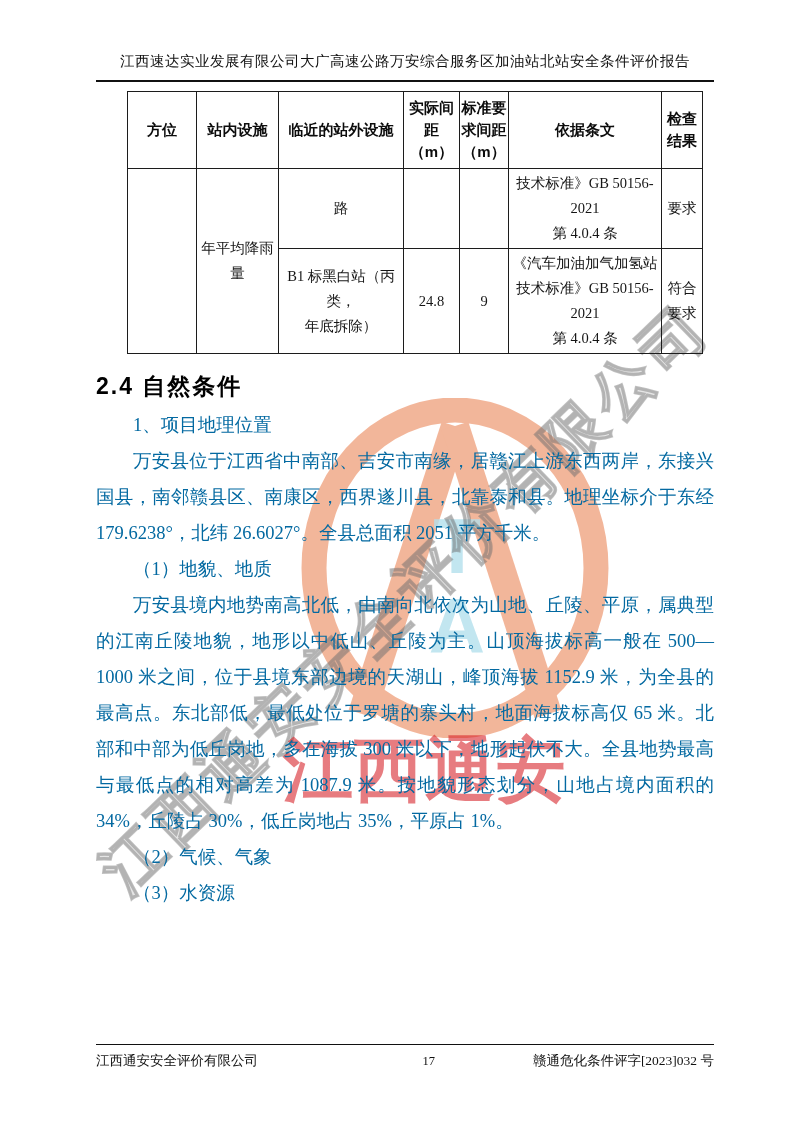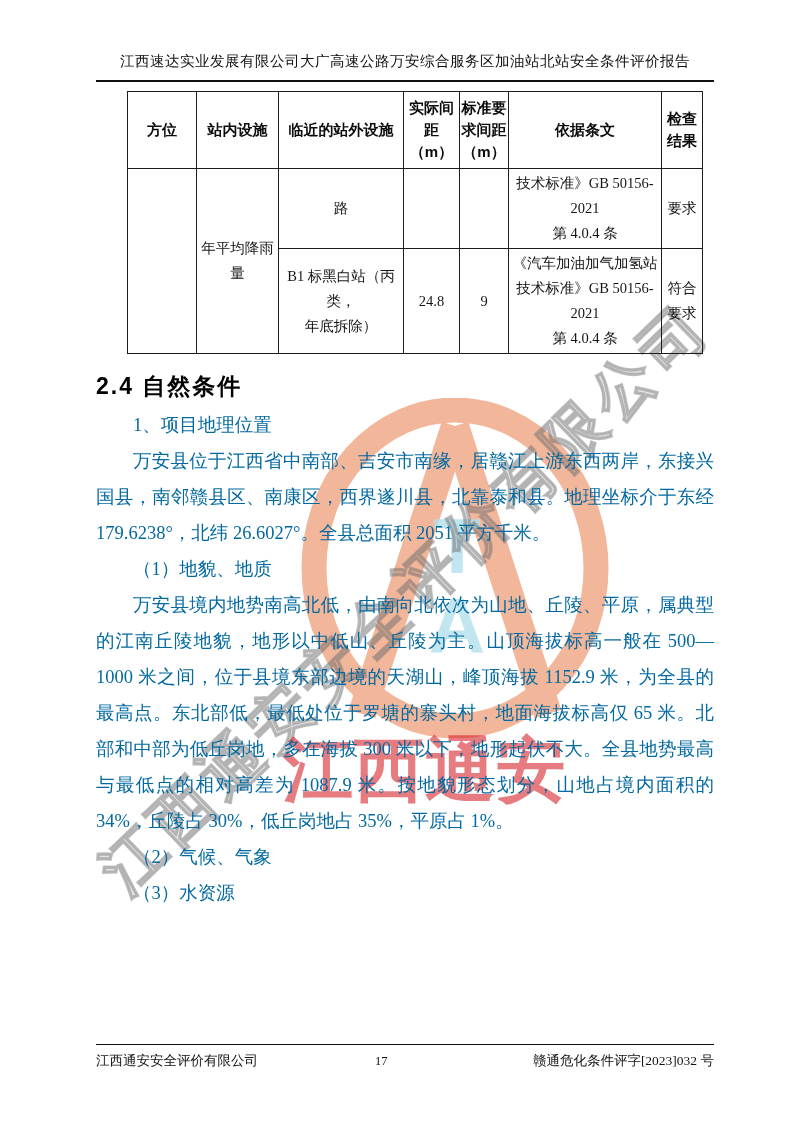--- a/index.html
+++ b/index.html
@@ -61,21 +61,21 @@
   .bodytext p { text-indent:2em; margin:0; }
   .bodytext p.para { text-align:justify; }
   
   .footer {
     position:absolute; z-index:2; left:96px; right:86px; top:1044px;
     border-top:1.5px solid #111; padding-top:7px;
     display:flex; align-items:baseline;
     font-size:13.5px; color:#111;
   }
   .footer .f-left  { flex:1; text-align:left; }
-  .footer .f-mid   { width:60px; text-align:left; font-size:12.5px; }
+  .footer .f-mid   { width:60px; text-align:right; font-size:12.5px; }
   .footer .f-right { flex:1; text-align:right; }
 </style>
 </head>
 <body>
 
 <div class="page">
 
   <div class="wm-layer">
     <svg class="wm-logo" width="310" height="340" viewBox="0 0 310 340">
       <ellipse cx="155" cy="170" rx="141" ry="158" fill="none" stroke="#e8743f" stroke-width="25"></ellipse>

